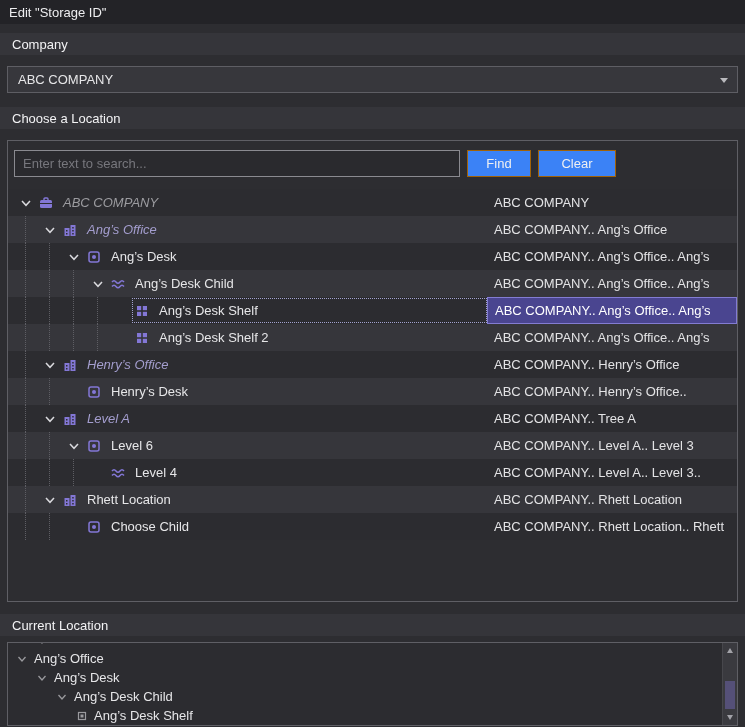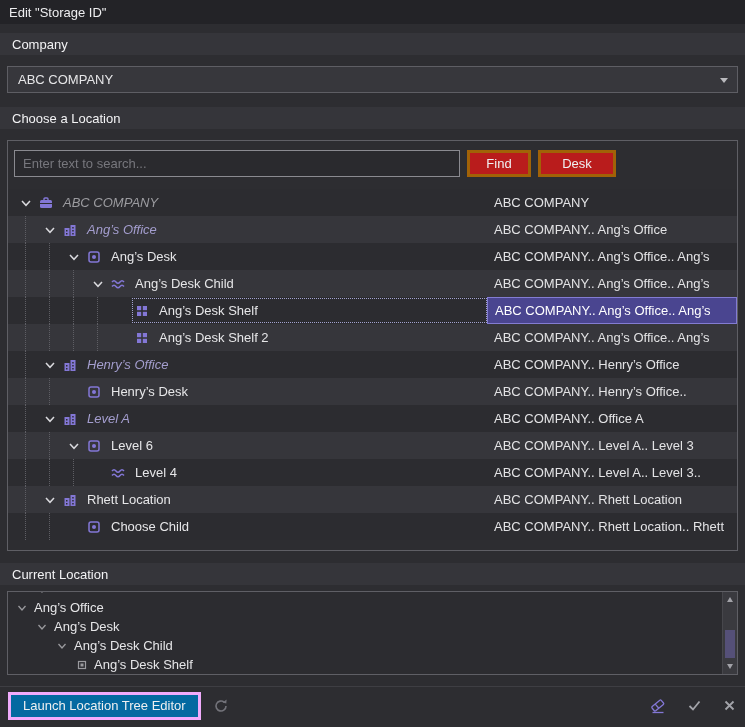--- a/index.html
+++ b/index.html
@@ -5,25 +5,25 @@
   *{box-sizing:border-box}
   html,body{width:745px;height:727px;margin:0;overflow:hidden}
   body{background:#2d2d31;font-family:"Liberation Sans",sans-serif;font-size:13px;color:#e6e6e8}
   .titlebar{height:24px;background:#232327;display:flex;align-items:center;padding:0 9px;color:#eeeef0}
   .band{height:22px;display:flex;align-items:center;padding:0 12px;font-weight:normal;color:#f3f3f5;background:#35353a}
   .band.company{margin-top:9px}
   .band.choose{margin-top:14px}
   .band.current{margin-top:12px}
   .combo{margin:11px 7px 0;height:27px;background:#37373c;border:1px solid #5e5e64;display:flex;align-items:center;padding:0 10px;position:relative}
   .combo .arrow{position:absolute;right:9px;top:11px;width:0;height:0;border-left:4px solid transparent;border-right:4px solid transparent;border-top:5px solid #b9b9bd}
-  .loc-panel{margin:11px 7px 0;height:411px;border:1px solid #5f5f65;background:#2d2d31}
+  .loc-panel{margin:11px 7px 0;height:462px;border:1px solid #5f5f65;background:#2d2d31}
   .search-row{display:flex;align-items:center;padding:9px 6px 12px;gap:7px}
   .search-input{flex:0 0 446px;height:27px;background:#2a2a2e;border:1px solid #8a8a90;color:#e8e8ea;padding:0 8px;font:inherit}
   .search-input::placeholder{color:#77777d}
-  .btn{height:27px;background:#b91c1c;border:3px solid #a16207;color:#eff0f2;font:inherit;padding:0 10px;cursor:default}
+  .btn{height:27px;background:#3b82f6;border:1px solid #a16207;color:#eff0f2;font:inherit;padding:0 10px;cursor:default}
   .btn.find{width:64px}
   .btn.clear{width:78px}
   .tree-row{height:27px;display:flex;align-items:center;position:relative;padding-left:6px;background:#2c2c30}
   .tree-row.alt{background:#36363b}
   .guides{display:flex;align-self:stretch}
   .guide{width:24px;position:relative}
   .guide::before{content:"";position:absolute;left:11px;top:0;bottom:0;border-left:1px dotted #5e5e64}
   .expander{width:24px;display:flex;justify-content:center;align-items:center}
   .node-icon{width:22px;display:flex;align-items:center}
   .node-label{padding-left:3px;white-space:nowrap}
@@ -67,21 +67,21 @@
 </div>
 
 <div class="band choose">
   <span>Choose a Location</span>
 </div>
 
 <div class="loc-panel">
   <div class="search-row">
     <input class="search-input" placeholder="Enter text to search..." style="">
     <button class="btn find">Find</button>
-    <button class="btn clear">Desk</button>
+    <button class="btn clear">Clear</button>
   </div>
   <div class="tree">
       <div class="tree-row">
     <span class="guides"></span>
     <span class="expander">
           <svg width="14" height="14" viewBox="0 0 14 14">
             <polyline points="3,5 7,9.3 11,5" fill="none" stroke="#dadade" stroke-width="1.5"></polyline>
           </svg>
         </span>
     <span class="node-icon">
@@ -246,21 +246,21 @@
             <rect x="2.5" y="6" width="5" height="8" fill="#8377d6"></rect>
             <rect x="8.5" y="3" width="5" height="11" fill="#8377d6"></rect>
             <rect x="4" y="8" width="1.5" height="1.5" fill="#2d2d31"></rect>
             <rect x="4" y="11" width="1.5" height="1.5" fill="#2d2d31"></rect>
             <rect x="10.2" y="5" width="1.5" height="1.5" fill="#2d2d31"></rect>
             <rect x="10.2" y="8" width="1.5" height="1.5" fill="#2d2d31"></rect>
             <rect x="10.2" y="11" width="1.5" height="1.5" fill="#2d2d31"></rect>
           </svg>
         </span>
     <span class="node-label dim-purple">Level A</span>
-    <span class="path-cell">ABC COMPANY.. Office A</span>
+    <span class="path-cell">ABC COMPANY.. Tree A</span>
   </div>
       <div class="tree-row alt">
     <span class="guides">
           <span class="guide"></span>
           <span class="guide"></span>
         </span>
     <span class="expander">
           <svg width="14" height="14" viewBox="0 0 14 14">
             <polyline points="3,5 7,9.3 11,5" fill="none" stroke="#dadade" stroke-width="1.5"></polyline>
           </svg>

